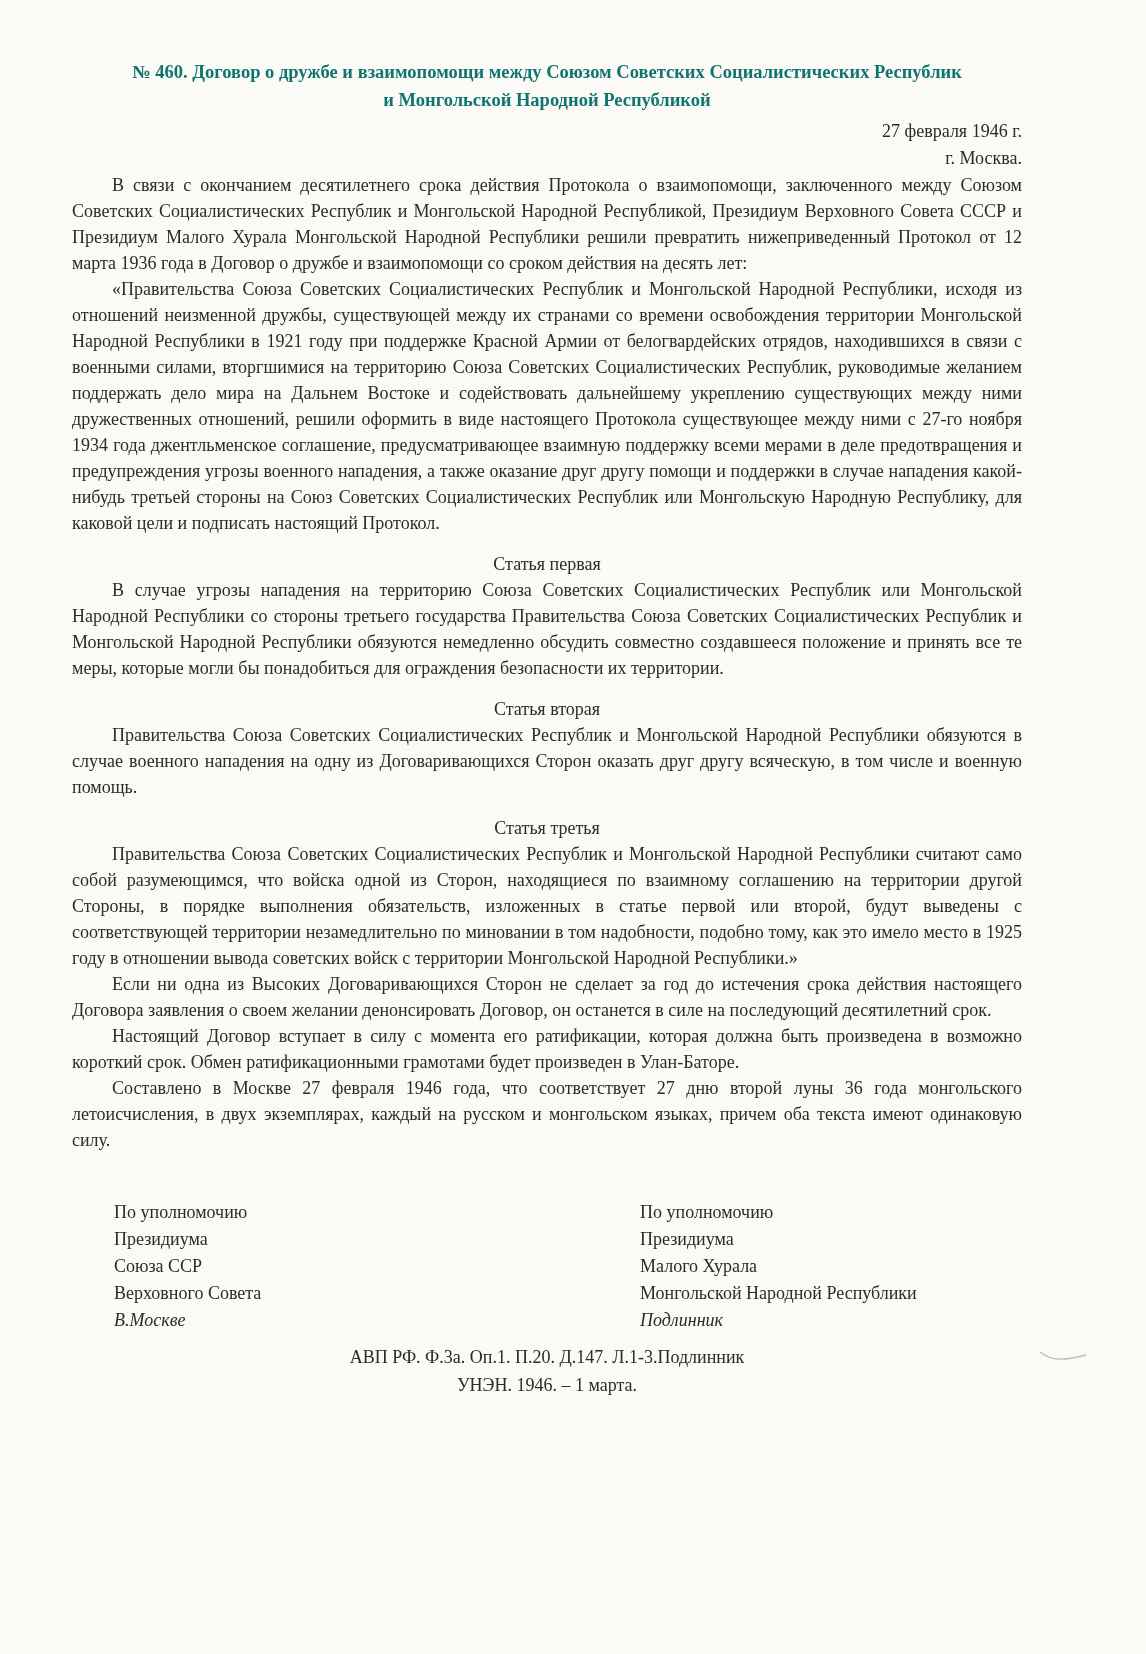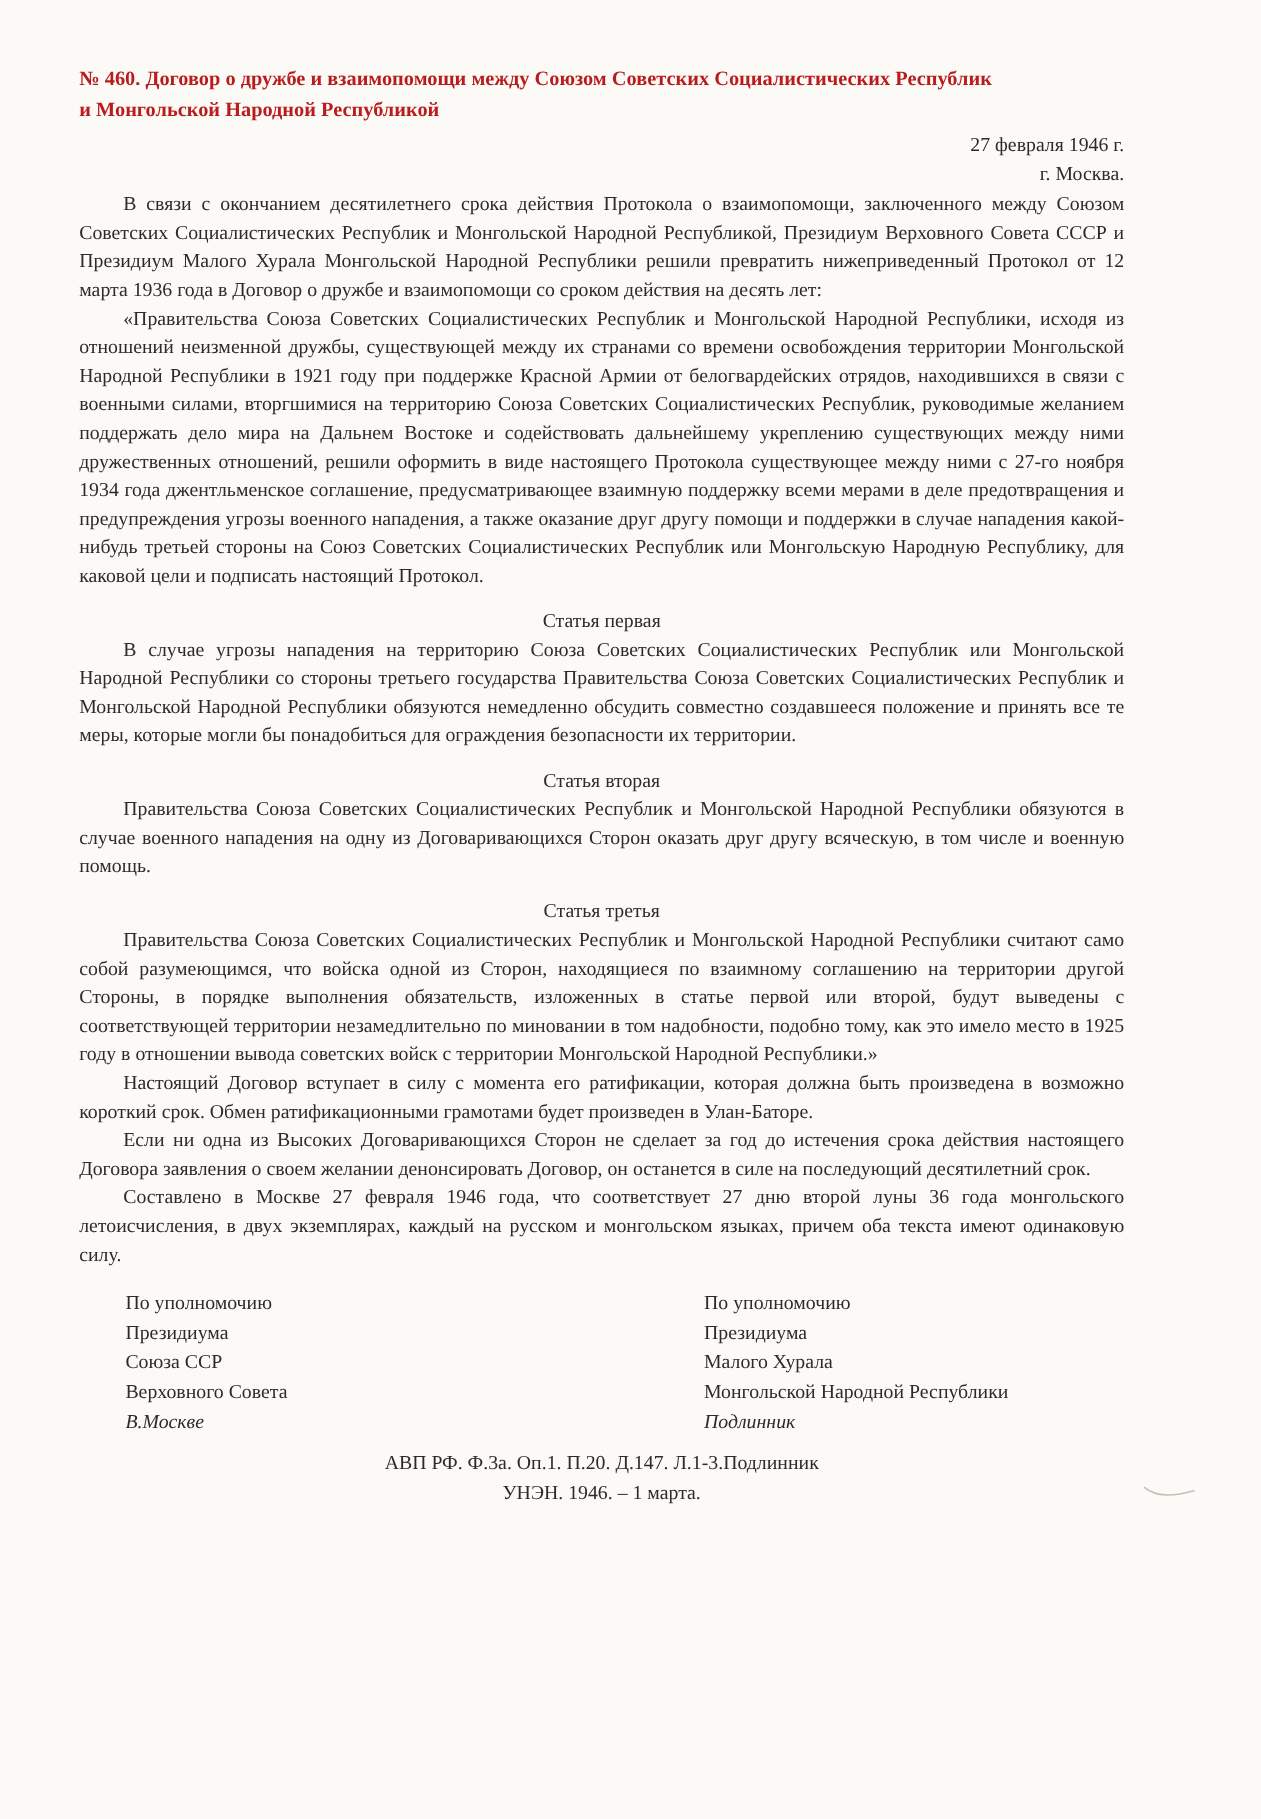--- a/index.html
+++ b/index.html
@@ -13,25 +13,25 @@
     position: relative;
     overflow: hidden;
   }
   .content {
     position: absolute;
     left: 72px;
     top: 58px;
     width: 950px;
   }
   .doc-title {
-    text-align: left;
+    text-align: center;
     font-weight: bold;
     font-size: 18.5px;
     line-height: 28px;
-    color: #b91c1c;
+    color: #0f766e;
   }
   .doc-date {
     text-align: right;
     font-size: 18px;
     line-height: 27px;
     margin-top: 4px;
   }
   .doc-place {
     text-align: right;
     font-size: 18px;
@@ -46,21 +46,21 @@
     margin: 0;
     text-indent: 40px;
   }
   .doc-body .article-heading {
     text-align: center;
     text-indent: 0;
     margin: 15px 0 0 0;
   }
   .signatures {
     display: flex;
-    margin-top: 18px;
+    margin-top: 46px;
     font-size: 18px;
     line-height: 27px;
   }
   .sig-left  { margin-left: 42px; width: 526px; flex: 0 0 auto; }
   .sig-right { flex: 1 1 auto; }
   .sig-name  { font-style: italic; }
   .source-notes {
     margin-top: 10px;
     text-align: center;
     font-size: 18px;
@@ -92,22 +92,22 @@
 
   <div class="doc-body">
       <p class="para">В связи с окончанием десятилетнего срока действия Протокола о взаимопомощи, заключенного между Союзом Советских Социалистических Республик и Монгольской Народной Республикой, Президиум Верховного Совета СССР и Президиум Малого Хурала Монгольской Народной Республики решили превратить нижеприведенный Протокол от 12 марта 1936 года в Договор о дружбе и взаимопомощи со сроком действия на десять лет:</p>
       <p class="para">«Правительства Союза Советских Социалистических Республик и Монгольской Народной Республики, исходя из отношений неизменной дружбы, существующей между их странами со времени освобождения территории Монгольской Народной Республики в 1921 году при поддержке Красной Армии от белогвардейских отрядов, находившихся в связи с военными силами, вторгшимися на территорию Союза Советских Социалистических Республик, руководимые желанием поддержать дело мира на Дальнем Востоке и содействовать дальнейшему укреплению существующих между ними дружественных отношений, решили оформить в виде настоящего Протокола существующее между ними с 27-го ноября 1934 года джентльменское соглашение, предусматривающее взаимную поддержку всеми мерами в деле предотвращения и предупреждения угрозы военного нападения, а также оказание друг другу помощи и поддержки в случае нападения какой-нибудь третьей стороны на Союз Советских Социалистических Республик или Монгольскую Народную Республику, для каковой цели и подписать настоящий Протокол.</p>
       <div class="article-heading">Статья первая</div>
       <p class="para">В случае угрозы нападения на территорию Союза Советских Социалистических Республик или Монгольской Народной Республики со стороны третьего государства Правительства Союза Советских Социалистических Республик и Монгольской Народной Республики обязуются немедленно обсудить совместно создавшееся положение и принять все те меры, которые могли бы понадобиться для ограждения безопасности их территории.</p>
       <div class="article-heading">Статья вторая</div>
       <p class="para">Правительства Союза Советских Социалистических Республик и Монгольской Народной Республики обязуются в случае военного нападения на одну из Договаривающихся Сторон оказать друг другу всяческую, в том числе и военную помощь.</p>
       <div class="article-heading">Статья третья</div>
       <p class="para">Правительства Союза Советских Социалистических Республик и Монгольской Народной Республики считают само собой разумеющимся, что войска одной из Сторон, находящиеся по взаимному соглашению на территории другой Стороны, в порядке выполнения обязательств, изложенных в статье первой или второй, будут выведены с соответствующей территории незамедлительно по миновании в том надобности, подобно тому, как это имело место в 1925 году в отношении вывода советских войск с территории Монгольской Народной Республики.»</p>
+      <p class="para">Если ни одна из Высоких Договаривающихся Сторон не сделает за год до истечения срока действия настоящего Договора заявления о своем желании денонсировать Договор, он останется в силе на последующий десятилетний срок.</p>
       <p class="para">Настоящий Договор вступает в силу с момента его ратификации, которая должна быть произведена в возможно короткий срок. Обмен ратификационными грамотами будет произведен в Улан-Баторе.</p>
-      <p class="para">Если ни одна из Высоких Договаривающихся Сторон не сделает за год до истечения срока действия настоящего Договора заявления о своем желании денонсировать Договор, он останется в силе на последующий десятилетний срок.</p>
       <p class="para">Составлено в Москве 27 февраля 1946 года, что соответствует 27 дню второй луны 36 года монгольского летоисчисления, в двух экземплярах, каждый на русском и монгольском языках, причем оба текста имеют одинаковую силу.</p>
     </div>
 
   <div class="signatures">
     <div class="sig-left">
       <div class="sig-line">По уполномочию</div>
       <div class="sig-line">Президиума</div>
       <div class="sig-line">Союза ССР</div>
       <div class="sig-line">Верховного Совета</div>
       <div class="sig-name">В.Москве</div>

